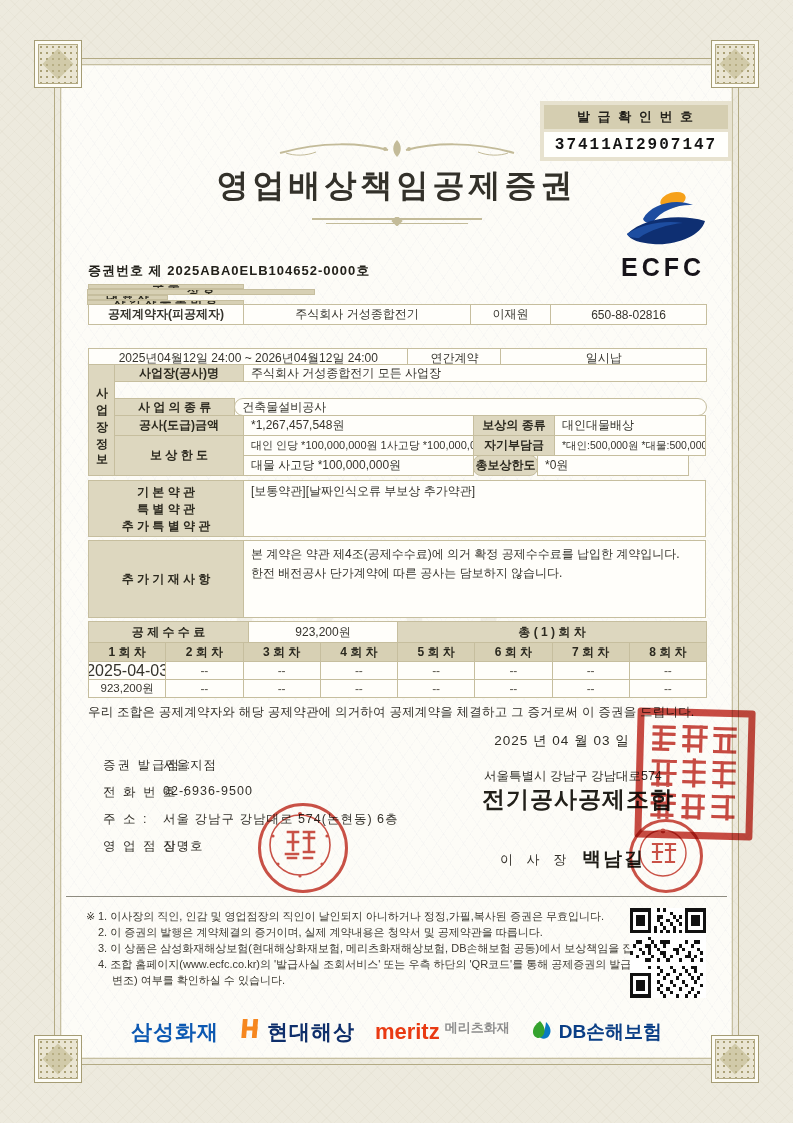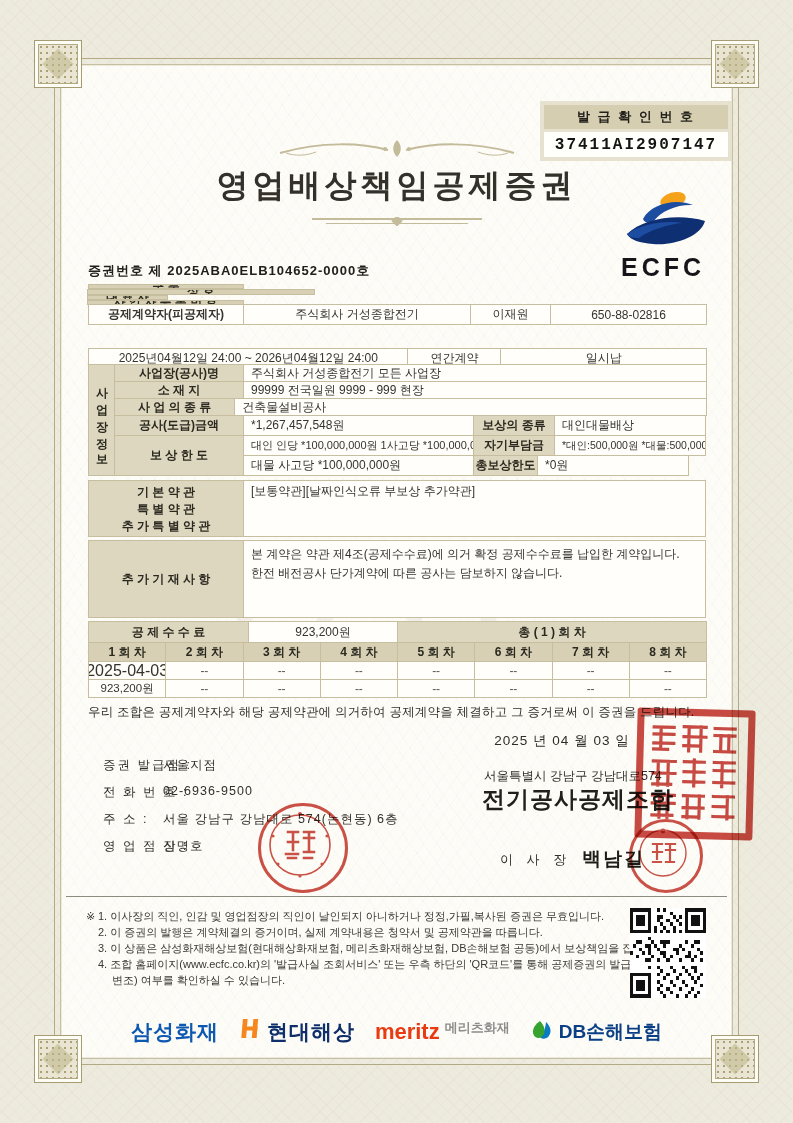--- a/index.html
+++ b/index.html
@@ -165,44 +165,40 @@
     <div class="c ctr" style="width:207px;">일시납</div>
   </div>
 
   <div class="site-side">
       <span>사업장정보</span>
     </div>
   <div class="row" style="left:114px;top:364px;width:593px;height:18px;">
     <div class="c lb" style="width:130px;">사업장(공사)명</div>
     <div class="c" style="width:464px;">주식회사  거성종합전기  모든  사업장</div>
   </div>
-  <div class="row" style="left:114px;top:381px;width:593px;height:18px;">
-    <div class="c lb" style="width:130px;">소    재    지</div>
-    <div class="c" style="width:464px;">99999  전국일원  9999 - 999  현장</div>
-  </div>
   <div class="row" style="left:114px;top:398px;width:593px;height:18px;">
     <div class="c lb" style="width:130px;">사 업 의 종 류</div>
-    <div class="c" style="width:508px;">건축물설비공사</div>
+    <div class="c" style="width:508px;border-radius:9px;">건축물설비공사</div>
   </div>
   <div class="row" style="left:114px;top:415px;width:593px;height:21px;">
     <div class="c lb" style="width:130px;">공사(도급)금액</div>
     <div class="c" style="width:231px;">*1,267,457,548원</div>
     <div class="c lb" style="width:82px;">보상의  종류</div>
     <div class="c" style="width:152px;">대인대물배상</div>
   </div>
   <div class="row" style="left:114px;top:435px;width:593px;height:21px;">
     <div class="c lb" style="width:130px;height:41px;">보  상  한  도</div>
     <div class="c" style="width:231px;font-size:11px;">대인 인당 *100,000,000원    1사고당 *100,000,000원</div>
     <div class="c lb" style="width:82px;">자기부담금</div>
     <div class="c" style="width:152px;font-size:10.5px;">*대인:500,000원 *대물:500,000원</div>
   </div>
   <div class="row" style="left:114px;top:455px;width:593px;height:21px;">
     <div class="c" style="width:130px;border-color:transparent;background:transparent;"></div>
     <div class="c" style="width:231px;">대물 사고당      *100,000,000원</div>
-    <div class="c lb" style="width:65px;">총보상한도</div>
+    <div class="c lb" style="width:65px;border-radius:8px;">총보상한도</div>
     <div class="c" style="width:152px;">*0원</div>
   </div>
 
   <div class="row" style="left:88px;top:480px;width:619px;height:57px;">
     <div class="c lb" style="width:156px;flex-direction:column;justify-content:space-around;align-items:center;padding:3px 0;">
       <div>기  본  약  관</div>
       <div>특  별  약  관</div>
       <div>추 가 특 별 약 관</div>
     </div>
     <div class="c" style="width:463px;align-items:flex-start;padding-top:2px;">[보통약관][날짜인식오류 부보상 추가약관]</div>

